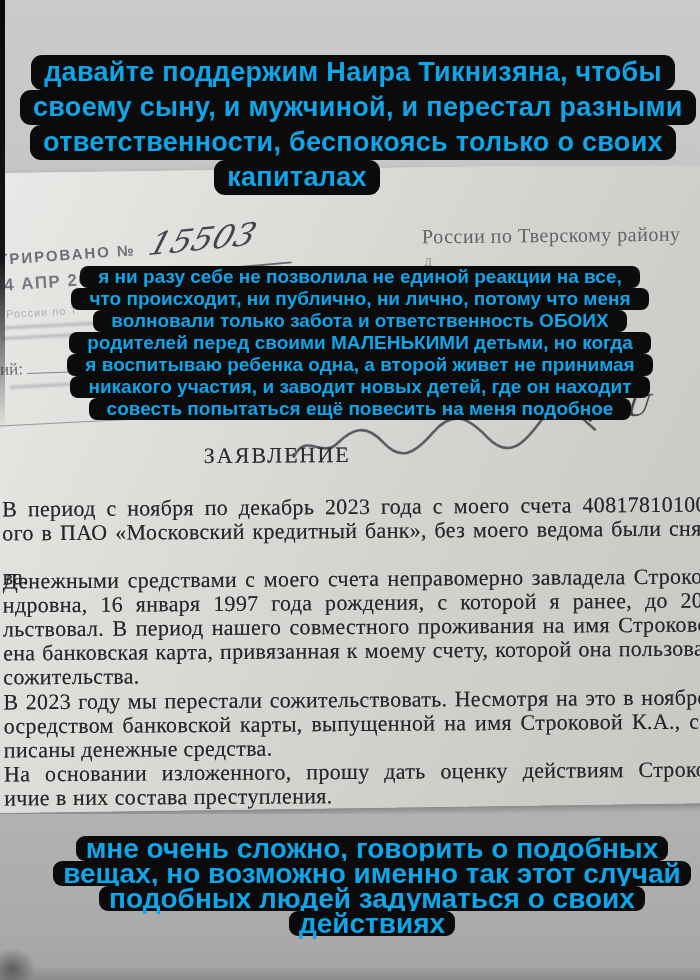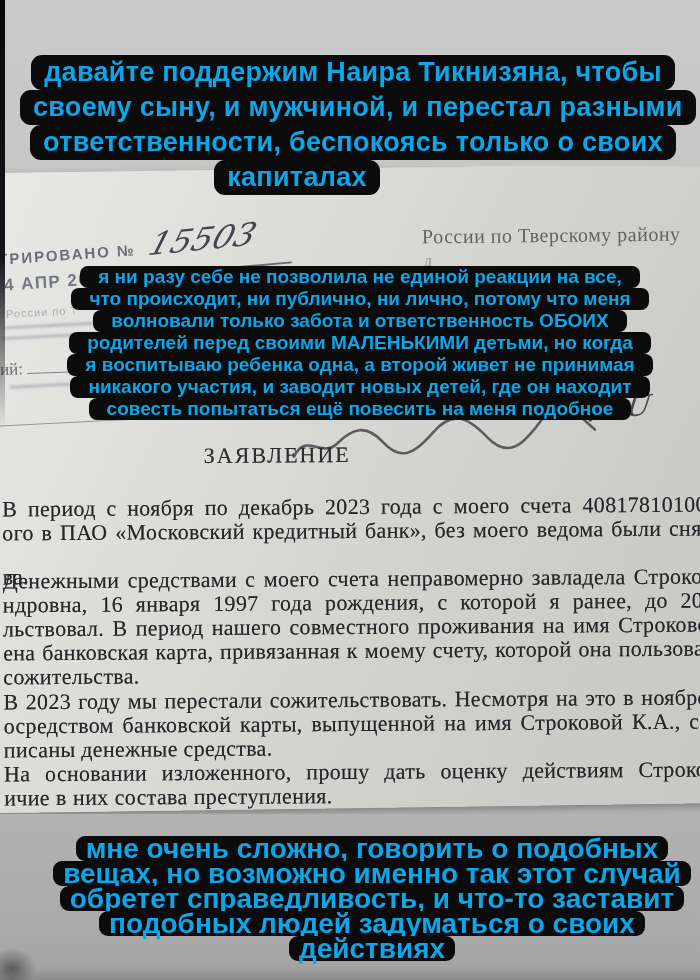--- a/index.html
+++ b/index.html
@@ -131,21 +131,20 @@
     <div class="ovln"><span class="box">волновали только забота и ответственность ОБОИХ</span></div>
     <div class="ovln"><span class="box">родителей перед своими МАЛЕНЬКИМИ детьми, но когда</span></div>
     <div class="ovln"><span class="box">я воспитываю ребенка одна, а второй живет не принимая</span></div>
     <div class="ovln"><span class="box">никакого участия, и заводит новых детей, где он находит</span></div>
     <div class="ovln"><span class="box">совесть попытаться ещё повесить на меня подобное</span></div>
   </div>
 
   <div class="ov ov-bot">
     <div class="ovln"><span class="box">мне очень сложно, говорить о подобных</span></div>
     <div class="ovln"><span class="box">вещах, но возможно именно так этот случай</span></div>
-    <div class="ovln"><span class="box">обретет справедливость, и что-то заставит</span></div>
     <div class="ovln"><span class="box">подобных людей задуматься о своих</span></div>
     <div class="ovln"><span class="box">действиях</span></div>
   </div>
 
   <div class="edge-strip"></div>
   <div class="corner-smudge"></div>
   <div class="bottom-shade"></div>
 </div>
 
 </body></html>

